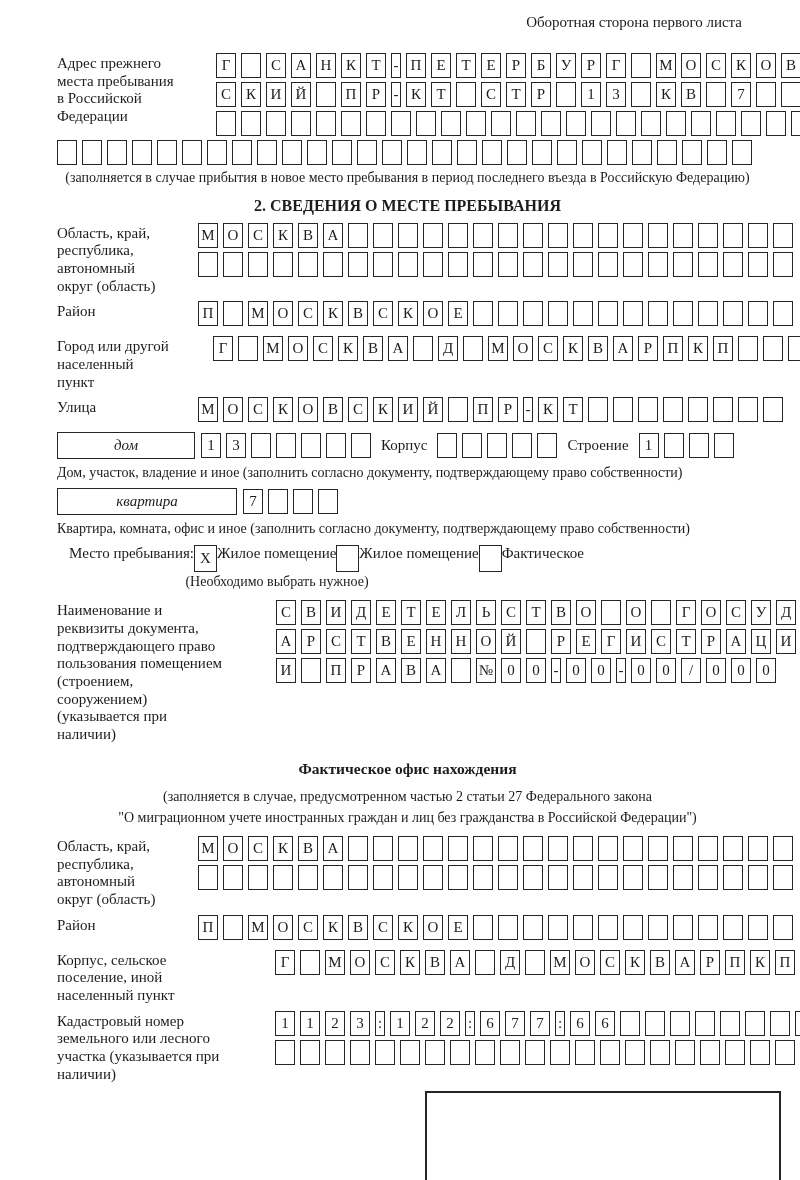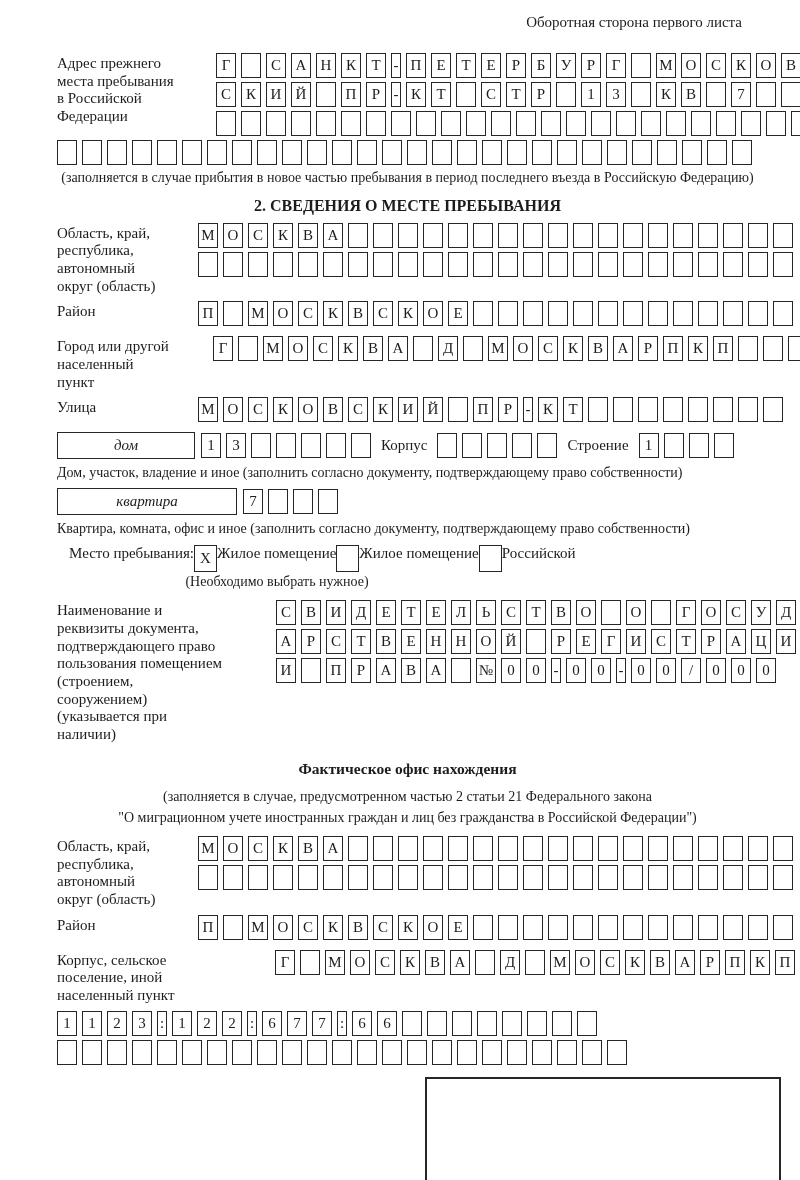--- a/index.html
+++ b/index.html
@@ -173,21 +173,21 @@
       <div class="cell"></div>
       <div class="cell"></div>
       <div class="cell"></div>
       <div class="cell"></div>
       <div class="cell"></div>
       <div class="cell"></div>
       <div class="cell"></div>
       <div class="cell"></div>
       <div class="cell"></div>
     </div>
-  <div class="note center">(заполняется в случае прибытия в новое частью пребывания в период последнего въезда в Российскую Федерацию)</div>
+  <div class="note center">(заполняется в случае прибытия в новое место пребывания в период последнего въезда в Российскую Федерацию)</div>
 
   <div class="sec-title">2. СВЕДЕНИЯ О МЕСТЕ ПРЕБЫВАНИЯ</div>
 
   <div class="frow">
     <div class="lbl w100">Область, край, республика, автономный округ (область)</div>
     <div class="rows">
       <div class="cellrow">
           <div class="cell">М</div>
           <div class="cell">О</div>
           <div class="cell">С</div>
@@ -372,21 +372,21 @@
   </div>
   <div class="note" style="margin-bottom:6px;">Квартира, комната, офис и иное (заполнить согласно документу, подтверждающему право собственности)</div>
 
   <div class="stayrow">
     <span>Место пребывания:</span>
     <span class="chk">X</span>
     <span>Жилое помещение</span>
     <span class="chk"></span>
     <span>Жилое помещение</span>
     <span class="chk"></span>
-    <span>Российской</span>
+    <span>Фактическое</span>
   </div>
   <div class="stay-note">(Необходимо выбрать нужное)</div>
 
   <div class="frow doc-block">
     <div class="lbl w178">Наименование и реквизиты документа, подтверждающего право пользования помещением (строением, сооружением) (указывается при наличии)</div>
     <div class="rows">
       <div class="cellrow">
           <div class="cell">С</div>
           <div class="cell">В</div>
           <div class="cell">И</div>
@@ -453,21 +453,21 @@
           <div class="cell">/</div>
           <div class="cell">0</div>
           <div class="cell">0</div>
           <div class="cell">0</div>
         </div>
     </div>
   </div>
 
   <div class="sub-title">Фактическое офис нахождения</div>
   <div class="fact-note">
-    <span>(заполняется в случае, предусмотренном частью 2 статьи 21 Федерального закона</span><br>
+    <span>(заполняется в случае, предусмотренном частью 2 статьи 27 Федерального закона</span><br>
     <span>"О миграционном учете иностранных граждан и лиц без гражданства в Российской Федерации")</span>
   </div>
 
   <div class="frow">
     <div class="lbl w100">Область, край, республика, автономный округ (область)</div>
     <div class="rows">
       <div class="cellrow">
           <div class="cell">М</div>
           <div class="cell">О</div>
           <div class="cell">С</div>
@@ -574,20 +574,21 @@
         <div class="cell">А</div>
         <div class="cell">Р</div>
         <div class="cell">П</div>
         <div class="cell">К</div>
         <div class="cell">П</div>
         <div class="cell"></div>
       </div>
   </div>
 
   <div class="frow">
+    <div class="lbl w175">Кадастровый номер земельного или лесного участка (указывается при наличии)</div>
     <div class="rows">
       <div class="cellrow">
           <div class="cell">1</div>
           <div class="cell">1</div>
           <div class="cell">2</div>
           <div class="cell">3</div>
           <div class="cell narrow">:</div>
           <div class="cell">1</div>
           <div class="cell">2</div>
           <div class="cell">2</div>

